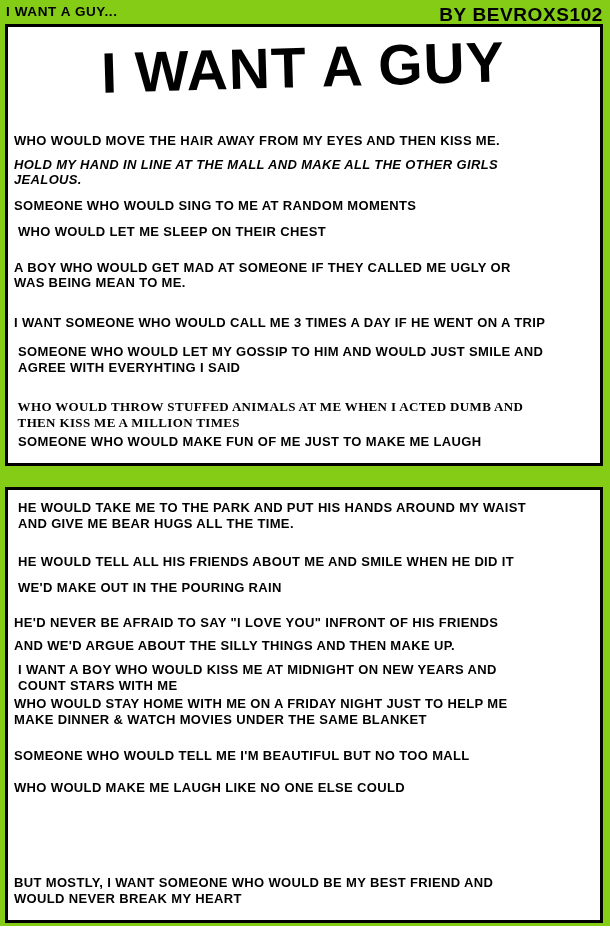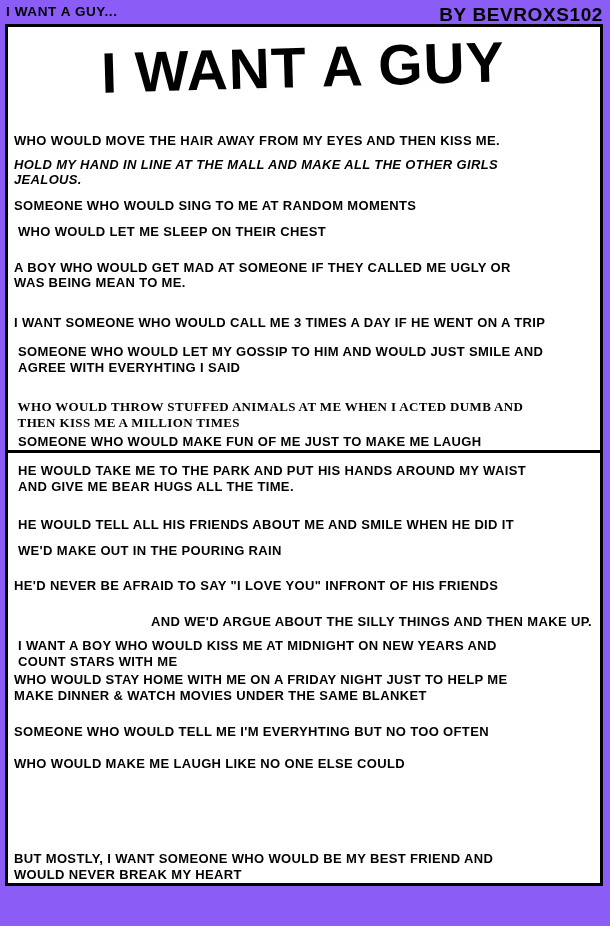--- a/index.html
+++ b/index.html
@@ -1,21 +1,21 @@
 <!DOCTYPE html>
 <html><head>
 <meta charset="utf-8">
 <style>
   * { margin: 0; padding: 0; box-sizing: border-box; }
   html, body { background: #ffffff; }
   .page {
     position: relative;
     width: 610px;
     height: 926px;
-    background: #8b5cf6;
+    background: #84cc16;
     color: #000000;
     font-family: "Liberation Sans", "DejaVu Sans", sans-serif;
     font-weight: bold;
     overflow: hidden;
   }
   .header-left {
     position: absolute;
     left: 6px;
     top: 4px;
     font-size: 13.5px;
@@ -30,21 +30,21 @@
   }
   .panel {
     position: absolute;
     left: 5px;
     width: 598px;
     border: 3px solid #000000;
     background: #ffffff;
     padding: 0 8px 0 6px;
   }
   .panel1 { top: 24px; height: 442px; }
-  .panel2 { top: 450px; height: 436px; }
+  .panel2 { top: 487px; height: 436px; }
   .big-title {
     margin-top: 10px;
     text-align: center;
     font-size: 57px;
     line-height: 60px;
     letter-spacing: 1px;
     transform: rotate(-1.6deg);
     white-space: nowrap;
   }
   .panel p {
@@ -59,21 +59,21 @@
   .panel1 p:nth-of-type(4) { margin-top: 11px; }
   .panel1 p:nth-of-type(5) { margin-top: 20px; }
   .panel1 p:nth-of-type(6) { margin-top: 24px; }
   .panel1 p:nth-of-type(7) { margin-top: 14px; }
   .panel1 p:nth-of-type(8) { margin-top: 24px; font-family: Liberation Serif, serif; }
   .panel1 p:nth-of-type(9) { margin-top: 4px; }
   .panel2 p:nth-of-type(1) { margin-top: 10px; }
   .panel2 p:nth-of-type(2) { margin-top: 23px; }
   .panel2 p:nth-of-type(3) { margin-top: 10px; }
   .panel2 p:nth-of-type(4) { margin-top: 20px; }
-  .panel2 p:nth-of-type(5) { margin-top: 20px; text-align: right; }
+  .panel2 p:nth-of-type(5) { margin-top: 7px; }
   .panel2 p:nth-of-type(6) { margin-top: 9px; }
   .panel2 p:nth-of-type(7) { margin-top: 3px; }
   .panel2 p:nth-of-type(8) { margin-top: 21px; }
   .panel2 p:nth-of-type(9) { margin-top: 16px; }
   .panel2 p:nth-of-type(10) { margin-top: 80px; }
   .footer {
     position: absolute;
     right: 7px;
     top: 959px;
     font-size: 10px;
@@ -109,21 +109,21 @@
     <p> HE WOULD TAKE ME TO THE PARK AND PUT HIS HANDS AROUND MY WAIST
  AND GIVE ME BEAR HUGS ALL THE TIME.</p>
     <p> HE WOULD TELL ALL HIS FRIENDS ABOUT ME AND SMILE WHEN HE DID IT</p>
     <p> WE'D MAKE OUT IN THE POURING RAIN</p>
     <p>HE'D NEVER BE AFRAID TO SAY "I LOVE YOU" INFRONT OF HIS FRIENDS</p>
     <p>AND WE'D ARGUE ABOUT THE SILLY THINGS AND THEN MAKE UP.</p>
     <p> I WANT A BOY WHO WOULD KISS ME AT MIDNIGHT ON NEW YEARS AND
  COUNT STARS WITH ME</p>
     <p>WHO WOULD STAY HOME WITH ME ON A FRIDAY NIGHT JUST TO HELP ME
 MAKE DINNER &amp; WATCH MOVIES UNDER THE SAME BLANKET</p>
-    <p>SOMEONE WHO WOULD TELL ME I'M EVERYHTING BUT NO TOO OFTEN</p>
+    <p>SOMEONE WHO WOULD TELL ME I'M BEAUTIFUL BUT NO TOO MALL</p>
     <p>WHO WOULD MAKE ME LAUGH LIKE NO ONE ELSE COULD</p>
     <p>BUT MOSTLY, I WANT SOMEONE WHO WOULD BE MY BEST FRIEND AND
 WOULD NEVER BREAK MY HEART</p>
   </section>
 
   <span class="footer">WWW.BITSTRIPS.COM</span>
 
 </div>
 
 </body></html>

